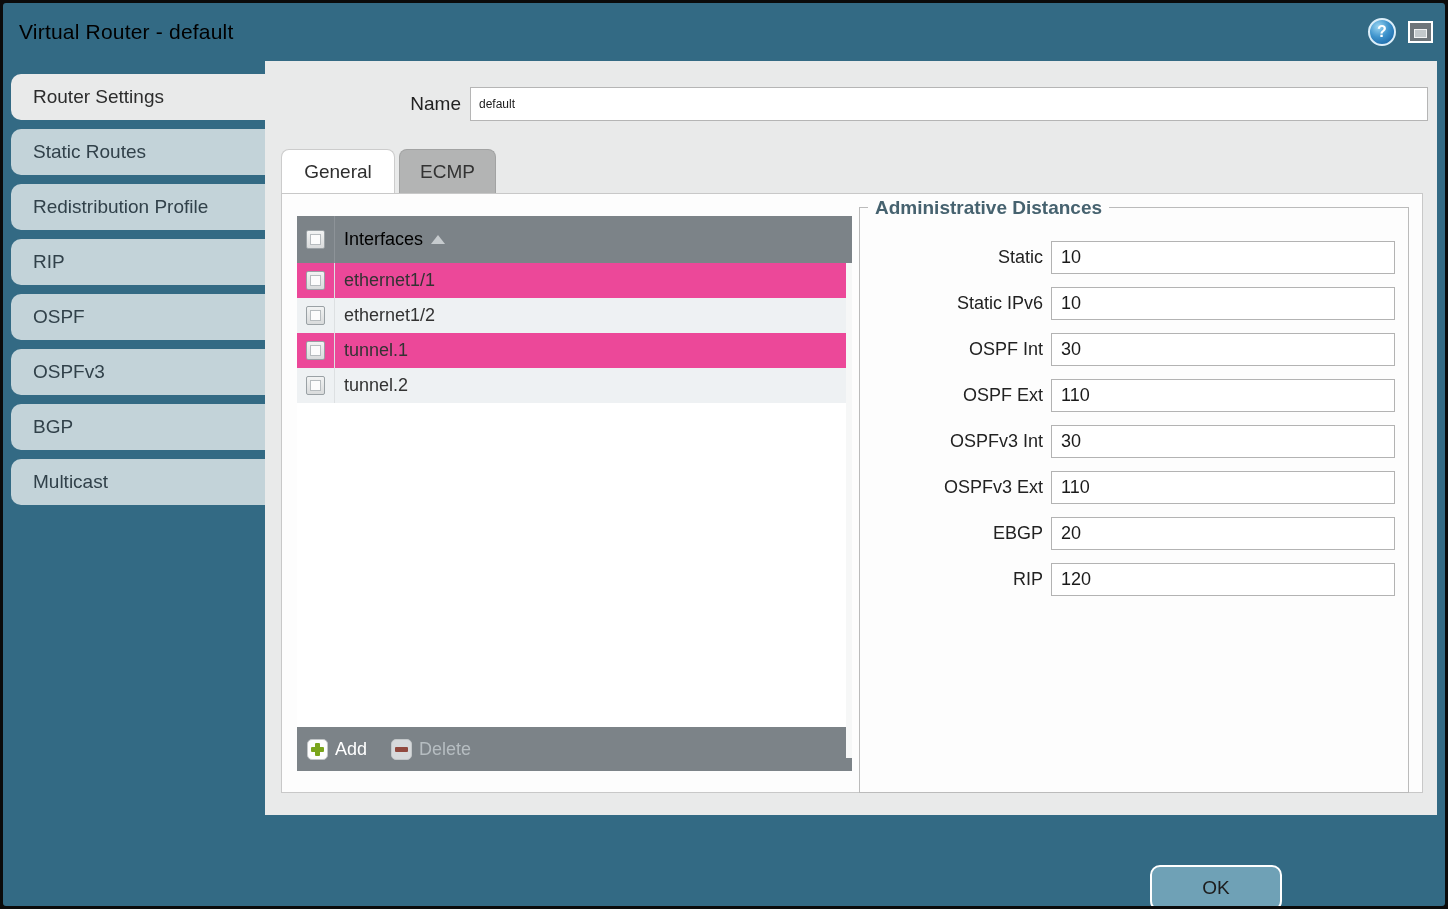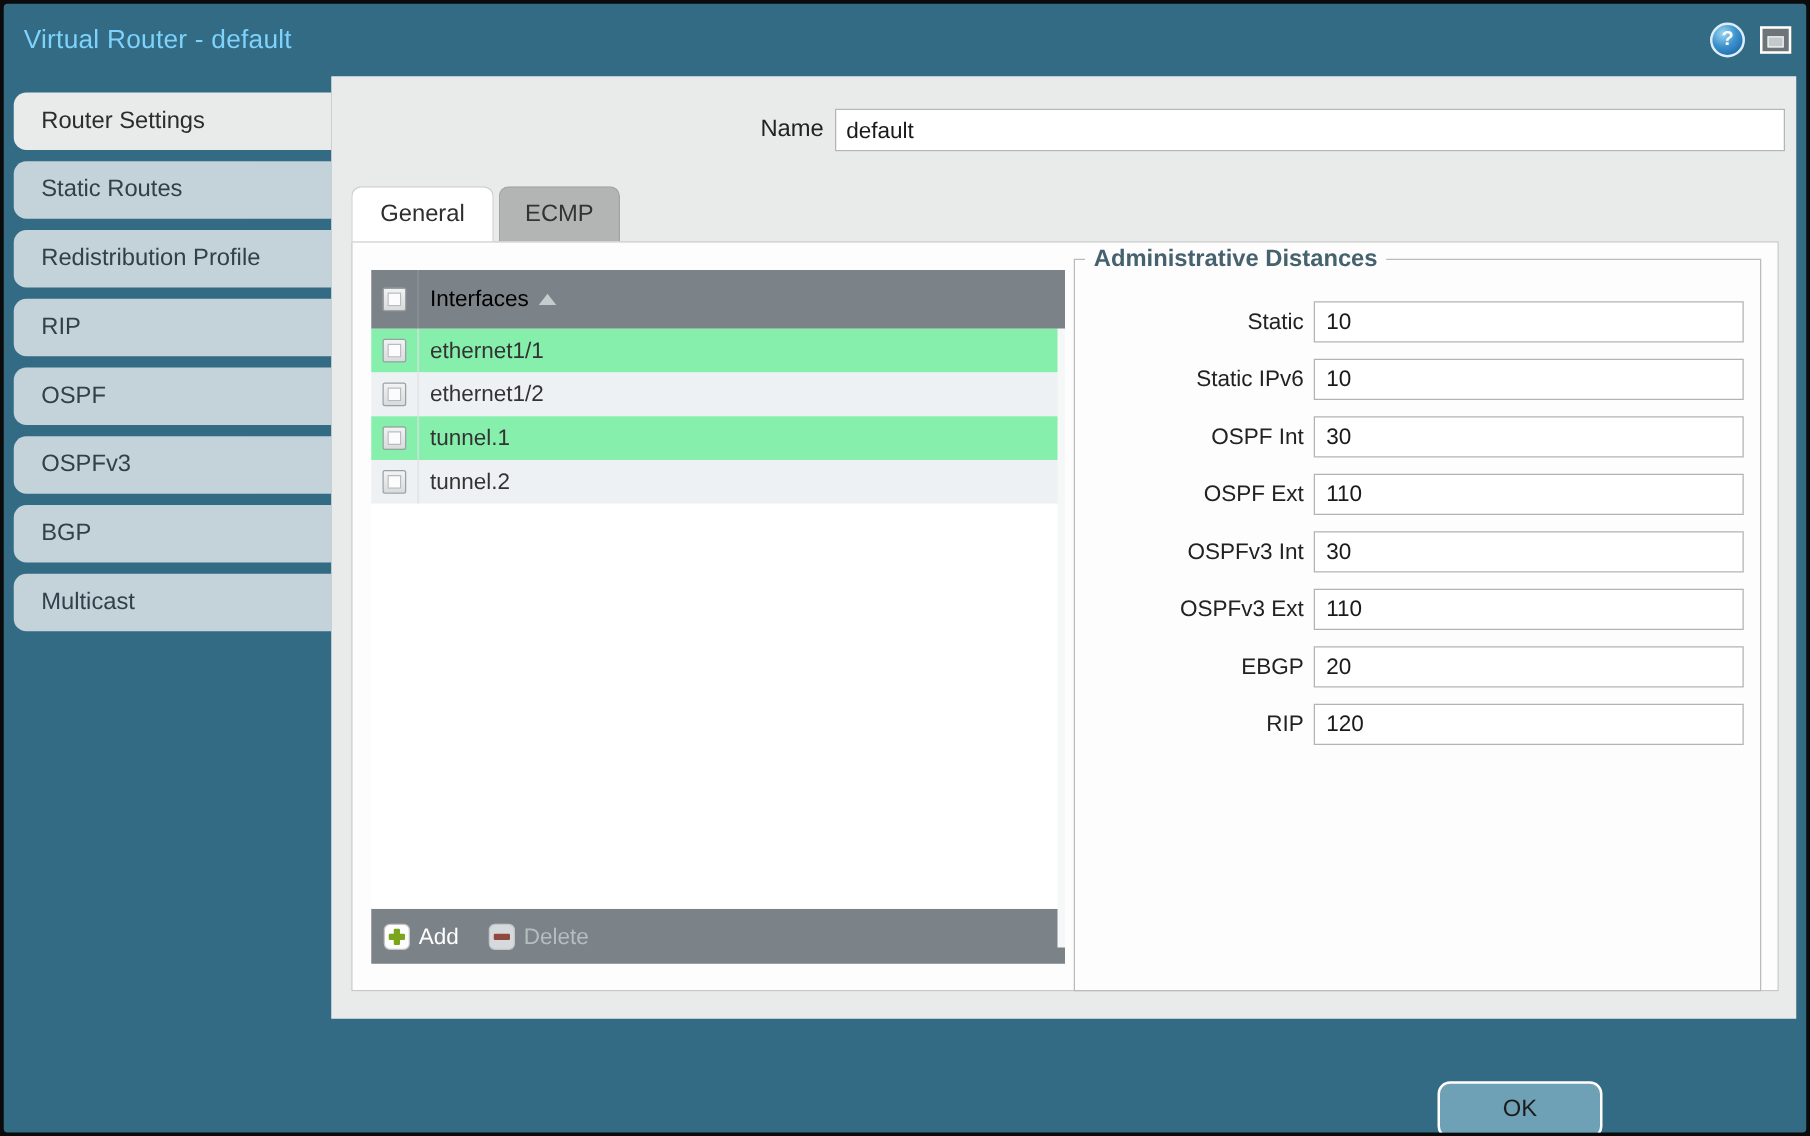--- a/index.html
+++ b/index.html
@@ -16,21 +16,21 @@
     border-radius:3px;
     overflow:hidden;
   }
   
   .titlebar {
     position:absolute; left:0; top:0; right:0; height:58px;
     display:flex; align-items:center;
     padding:0 12px 0 16px;
   }
   .titlebar .title {
-    color:#7dd3fc; font-size:21px; letter-spacing:0.2px;
+    color:#000000; font-size:21px; letter-spacing:0.2px;
   }
   .titlebar .spacer { flex:1; }
   .help-icon {
     width:28px; height:28px; border-radius:50%;
     background:radial-gradient(circle at 35% 28%, #9bd6f2 0%, #3e93cc 45%, #0f5a9c 100%);
     border:2px solid #dceef9;
     color:#ffffff; font-weight:bold; font-size:16px;
     display:flex; align-items:center; justify-content:center;
     margin-right:12px; cursor:pointer;
   }
@@ -66,24 +66,24 @@
   .content {
     position:absolute; left:262px; top:58px; width:1172px; height:754px;
     background:#e9eaea;
   }
   .name-row {
     position:absolute; left:0; top:26px; right:9px;
     display:flex; align-items:center; justify-content:flex-end;
   }
   .name-label { font-size:19px; color:#222; margin-right:9px; }
   .name-input {
-    width:760px; height:34px;
+    width:958px; height:34px;
     border:1px solid #b5b5b5; background:#ffffff;
     font-family:"Liberation Sans", sans-serif;
-    font-size:18px; color:#1a1a1a; padding:0 8px;
+    font-size:12px; color:#1a1a1a; padding:0 8px;
   }
   
   .tabstrip {
     position:absolute; left:16px; top:88px; height:44px;
     display:flex;
   }
   .tab {
     height:44px; display:flex; align-items:center; justify-content:center;
     font-size:19px; color:#2e2e2e;
     border-radius:8px 8px 0 0;
@@ -141,21 +141,21 @@
     cursor:pointer;
   }
   .if-row {
     height:35px; display:flex; align-items:center;
     font-size:18px; color:#333333;
     flex:0 0 auto;
     cursor:pointer;
   }
   .if-row .cbcol { border-right:1px solid #dde0e2; }
   .if-row .rtext { margin-left:9px; }
-  .if-row.odd { background:#86efac; }
+  .if-row.odd { background:#ec4899; }
   .if-row.even { background:#eef1f3; }
   .if-body {
     flex:1 1 auto; background:#ffffff; position:relative;
   }
   .scroll-track {
     position:absolute; right:0; top:-140px; width:6px; height:495px;
     background:#f6f7f7;
   }
   .if-footer {
     height:44px; background:#7c8388;

